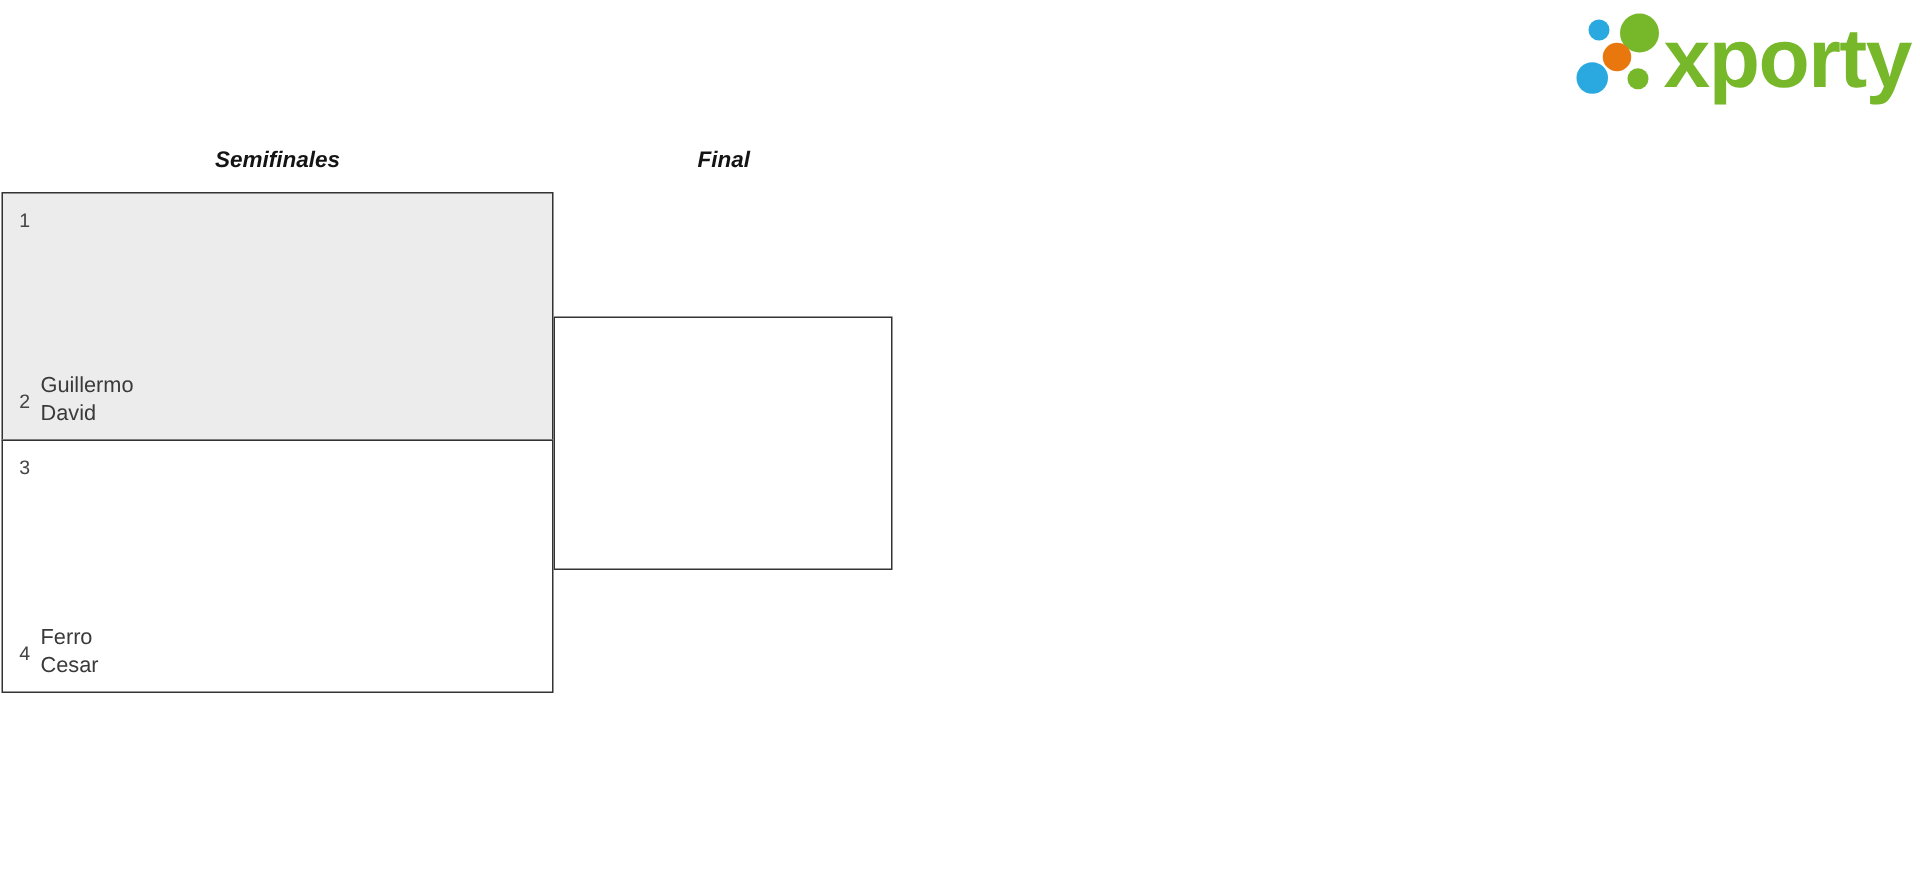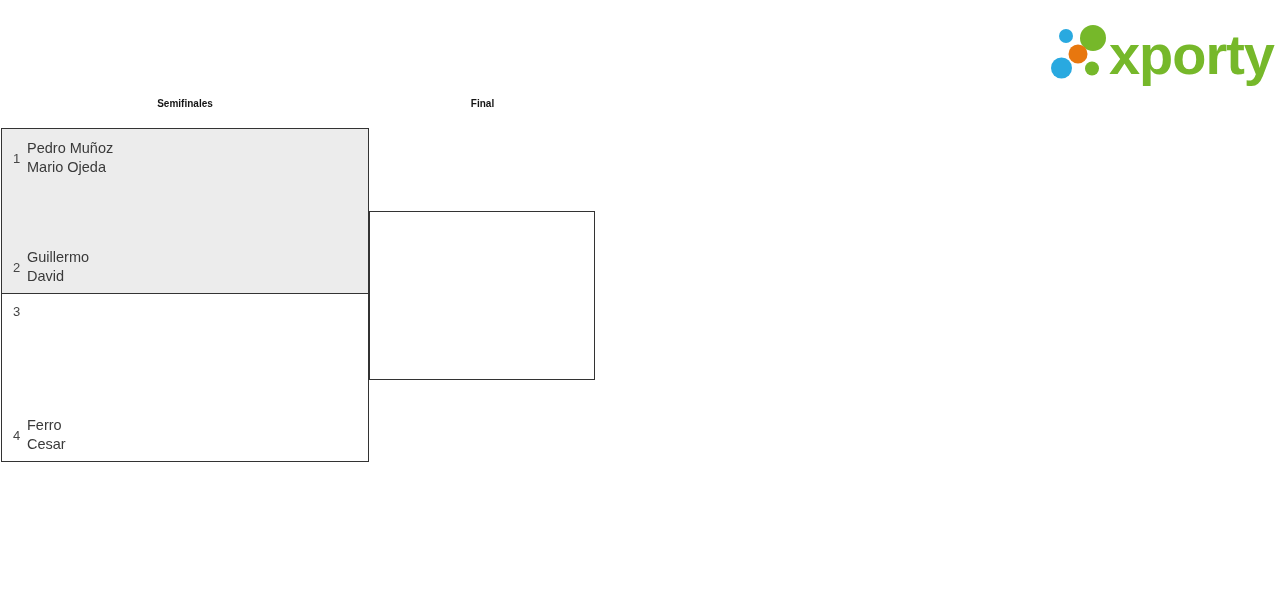--- a/index.html
+++ b/index.html
@@ -25,31 +25,31 @@
   }
 
   
   .logo {
     position: absolute;
     left: 1048px;
     top: 2px;
     width: 230px;
     height: 72px;
     display: block;
-    margin-top: 16px;
   }
 
   
   .round-label {
     position: absolute;
     top: 98px;
-    font-size: 10px;
+    font-size: 15px;
     font-weight: 700;
     color: #141414;
     text-align: center;
+    font-style: italic;
   }
   .round-semis { left: 1px;   width: 368px; }
   .round-final { left: 370px; width: 225px; }
 
   
   .match {
     position: absolute;
     box-sizing: border-box;
     border: 1px solid #333333;
   }
@@ -99,24 +99,20 @@
     <text x="61" y="56" font-family="Liberation Sans, sans-serif" font-weight="bold" font-size="56" letter-spacing="-1" textLength="165" lengthAdjust="spacingAndGlyphs" fill="#76b82a">xporty</text>
   </svg>
 </a>
 
 <div class="round-label round-semis">Semifinales</div>
 <div class="round-label round-final">Final</div>
 
 <div class="match match-1">
   <div class="team team-top">
     <span class="seed">1</span>
-    <span class="players">
-      <span>Pedro Muñoz</span>
-      <span>Mario Ojeda</span>
-    </span>
   </div>
   <div class="team team-bottom">
     <span class="seed">2</span>
     <span class="players">
       <span>Guillermo</span>
       <span>David</span>
     </span>
   </div>
 </div>
 

